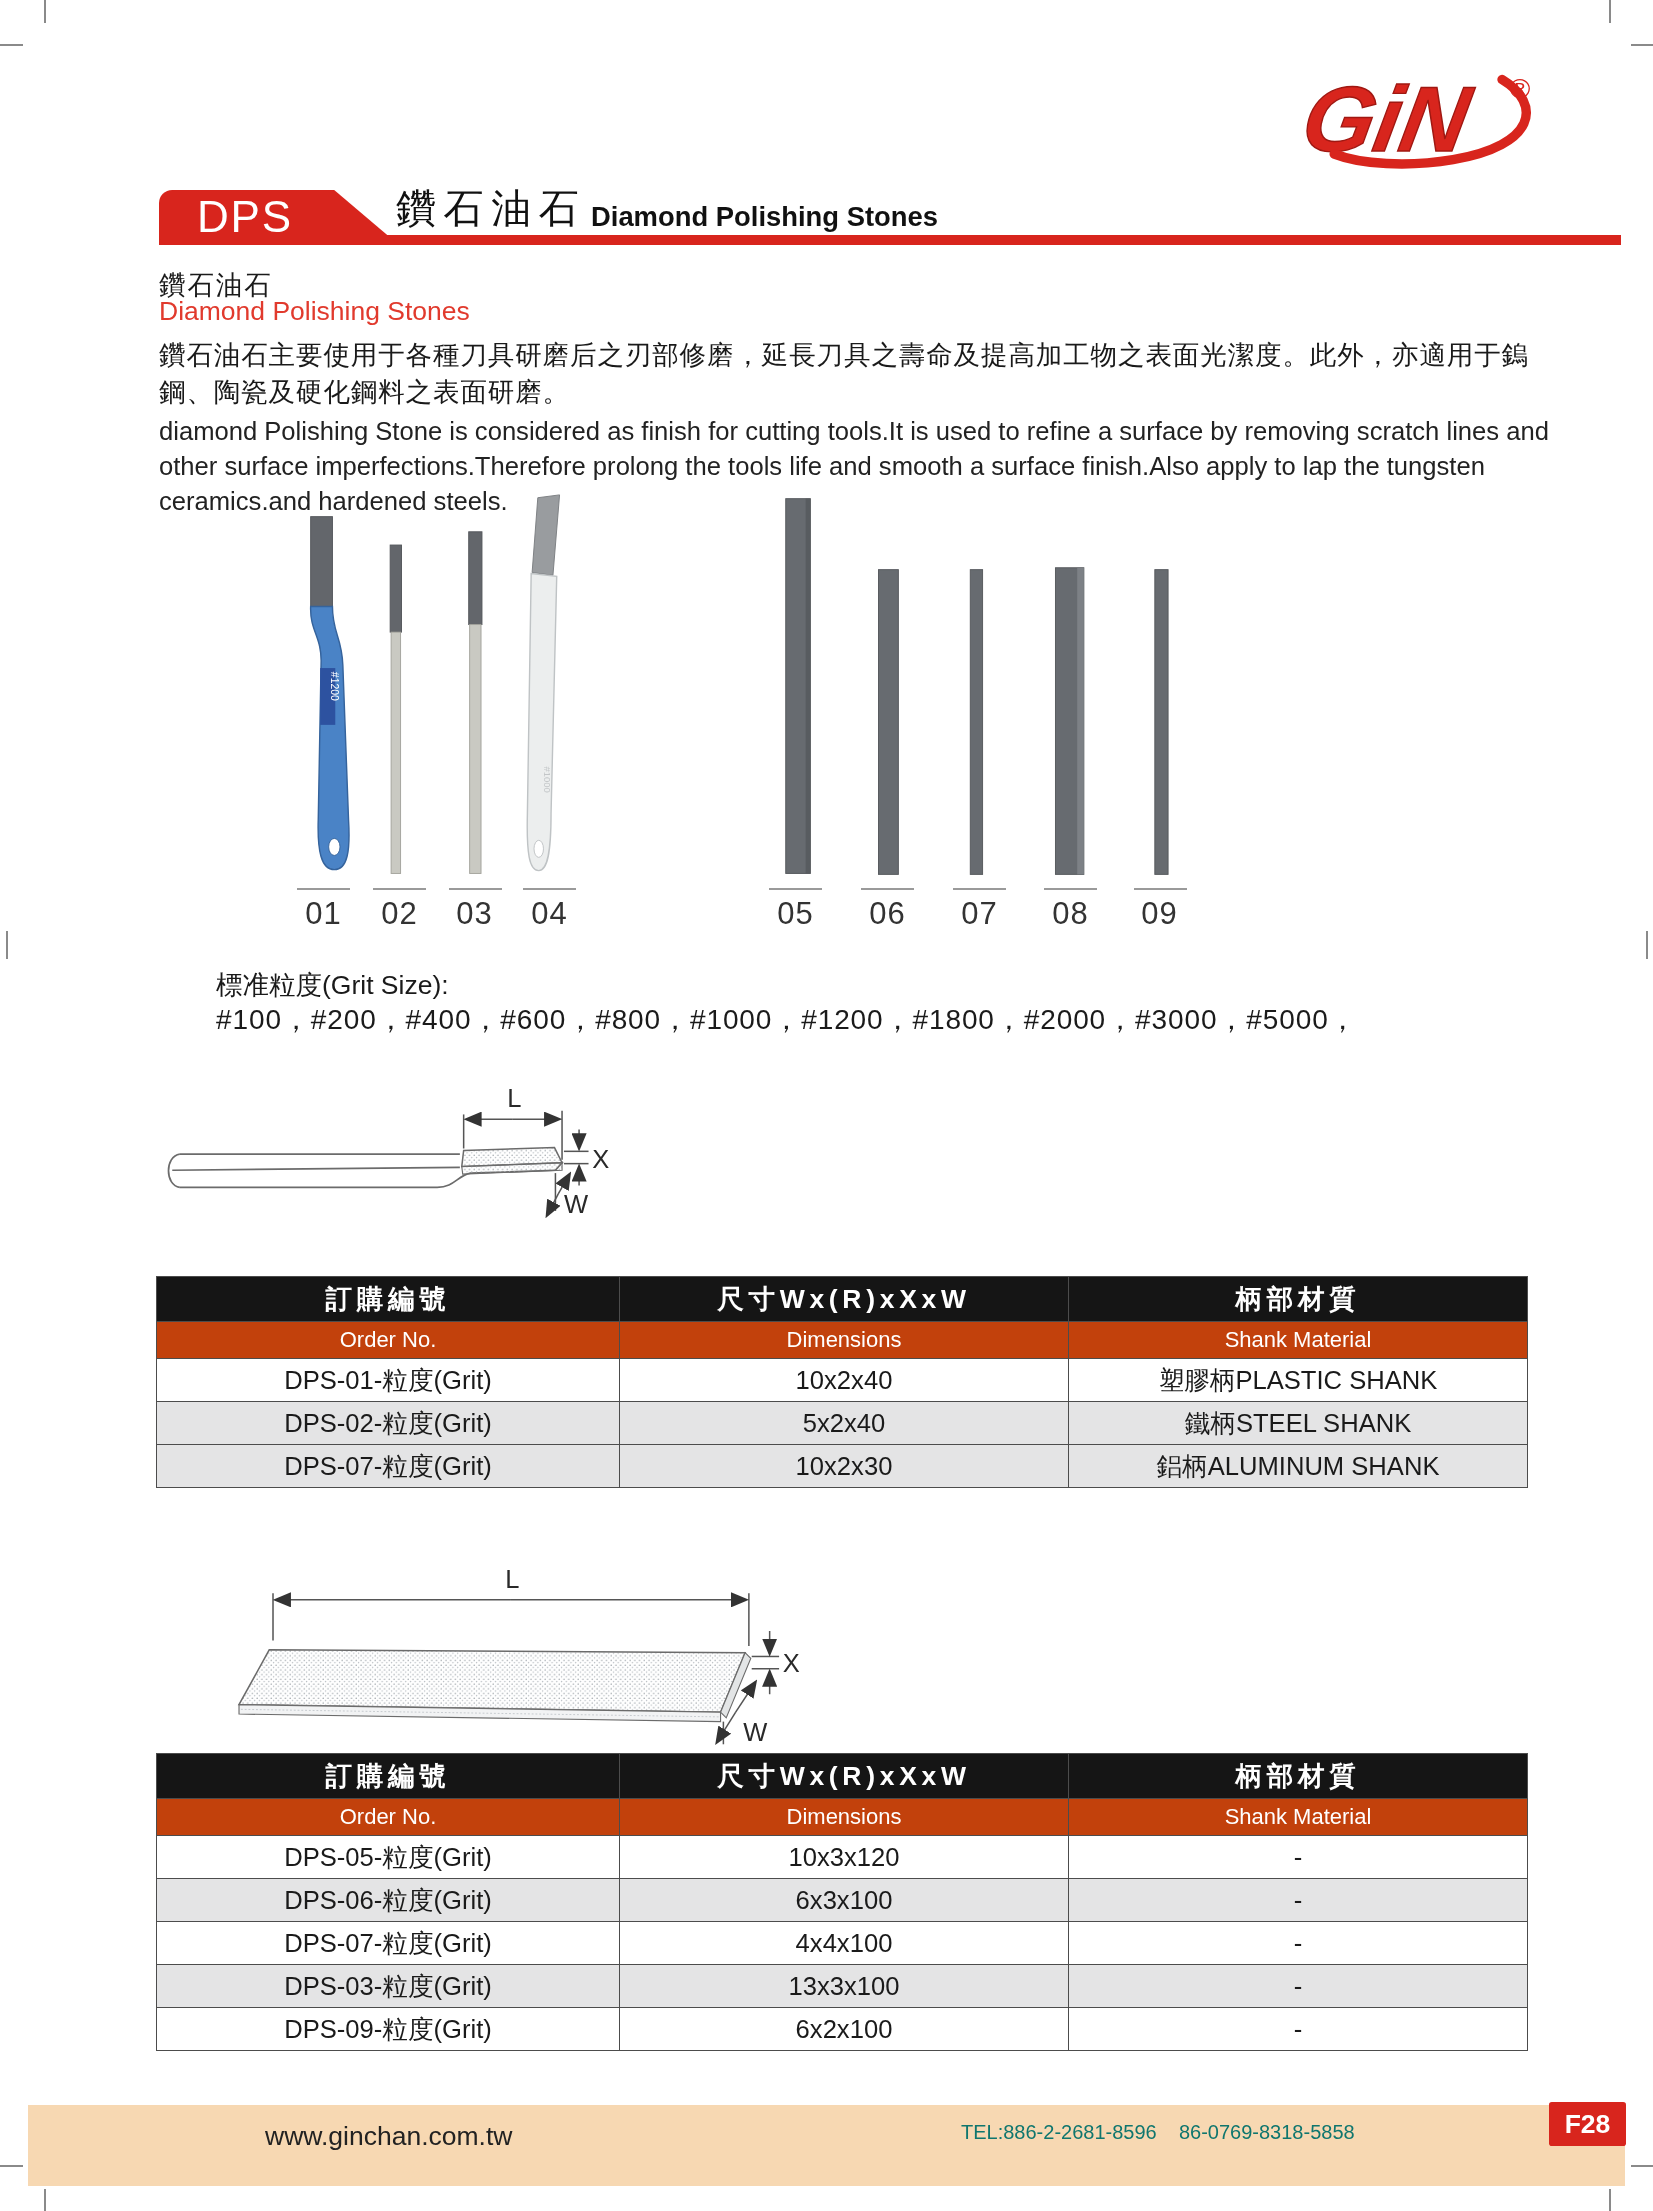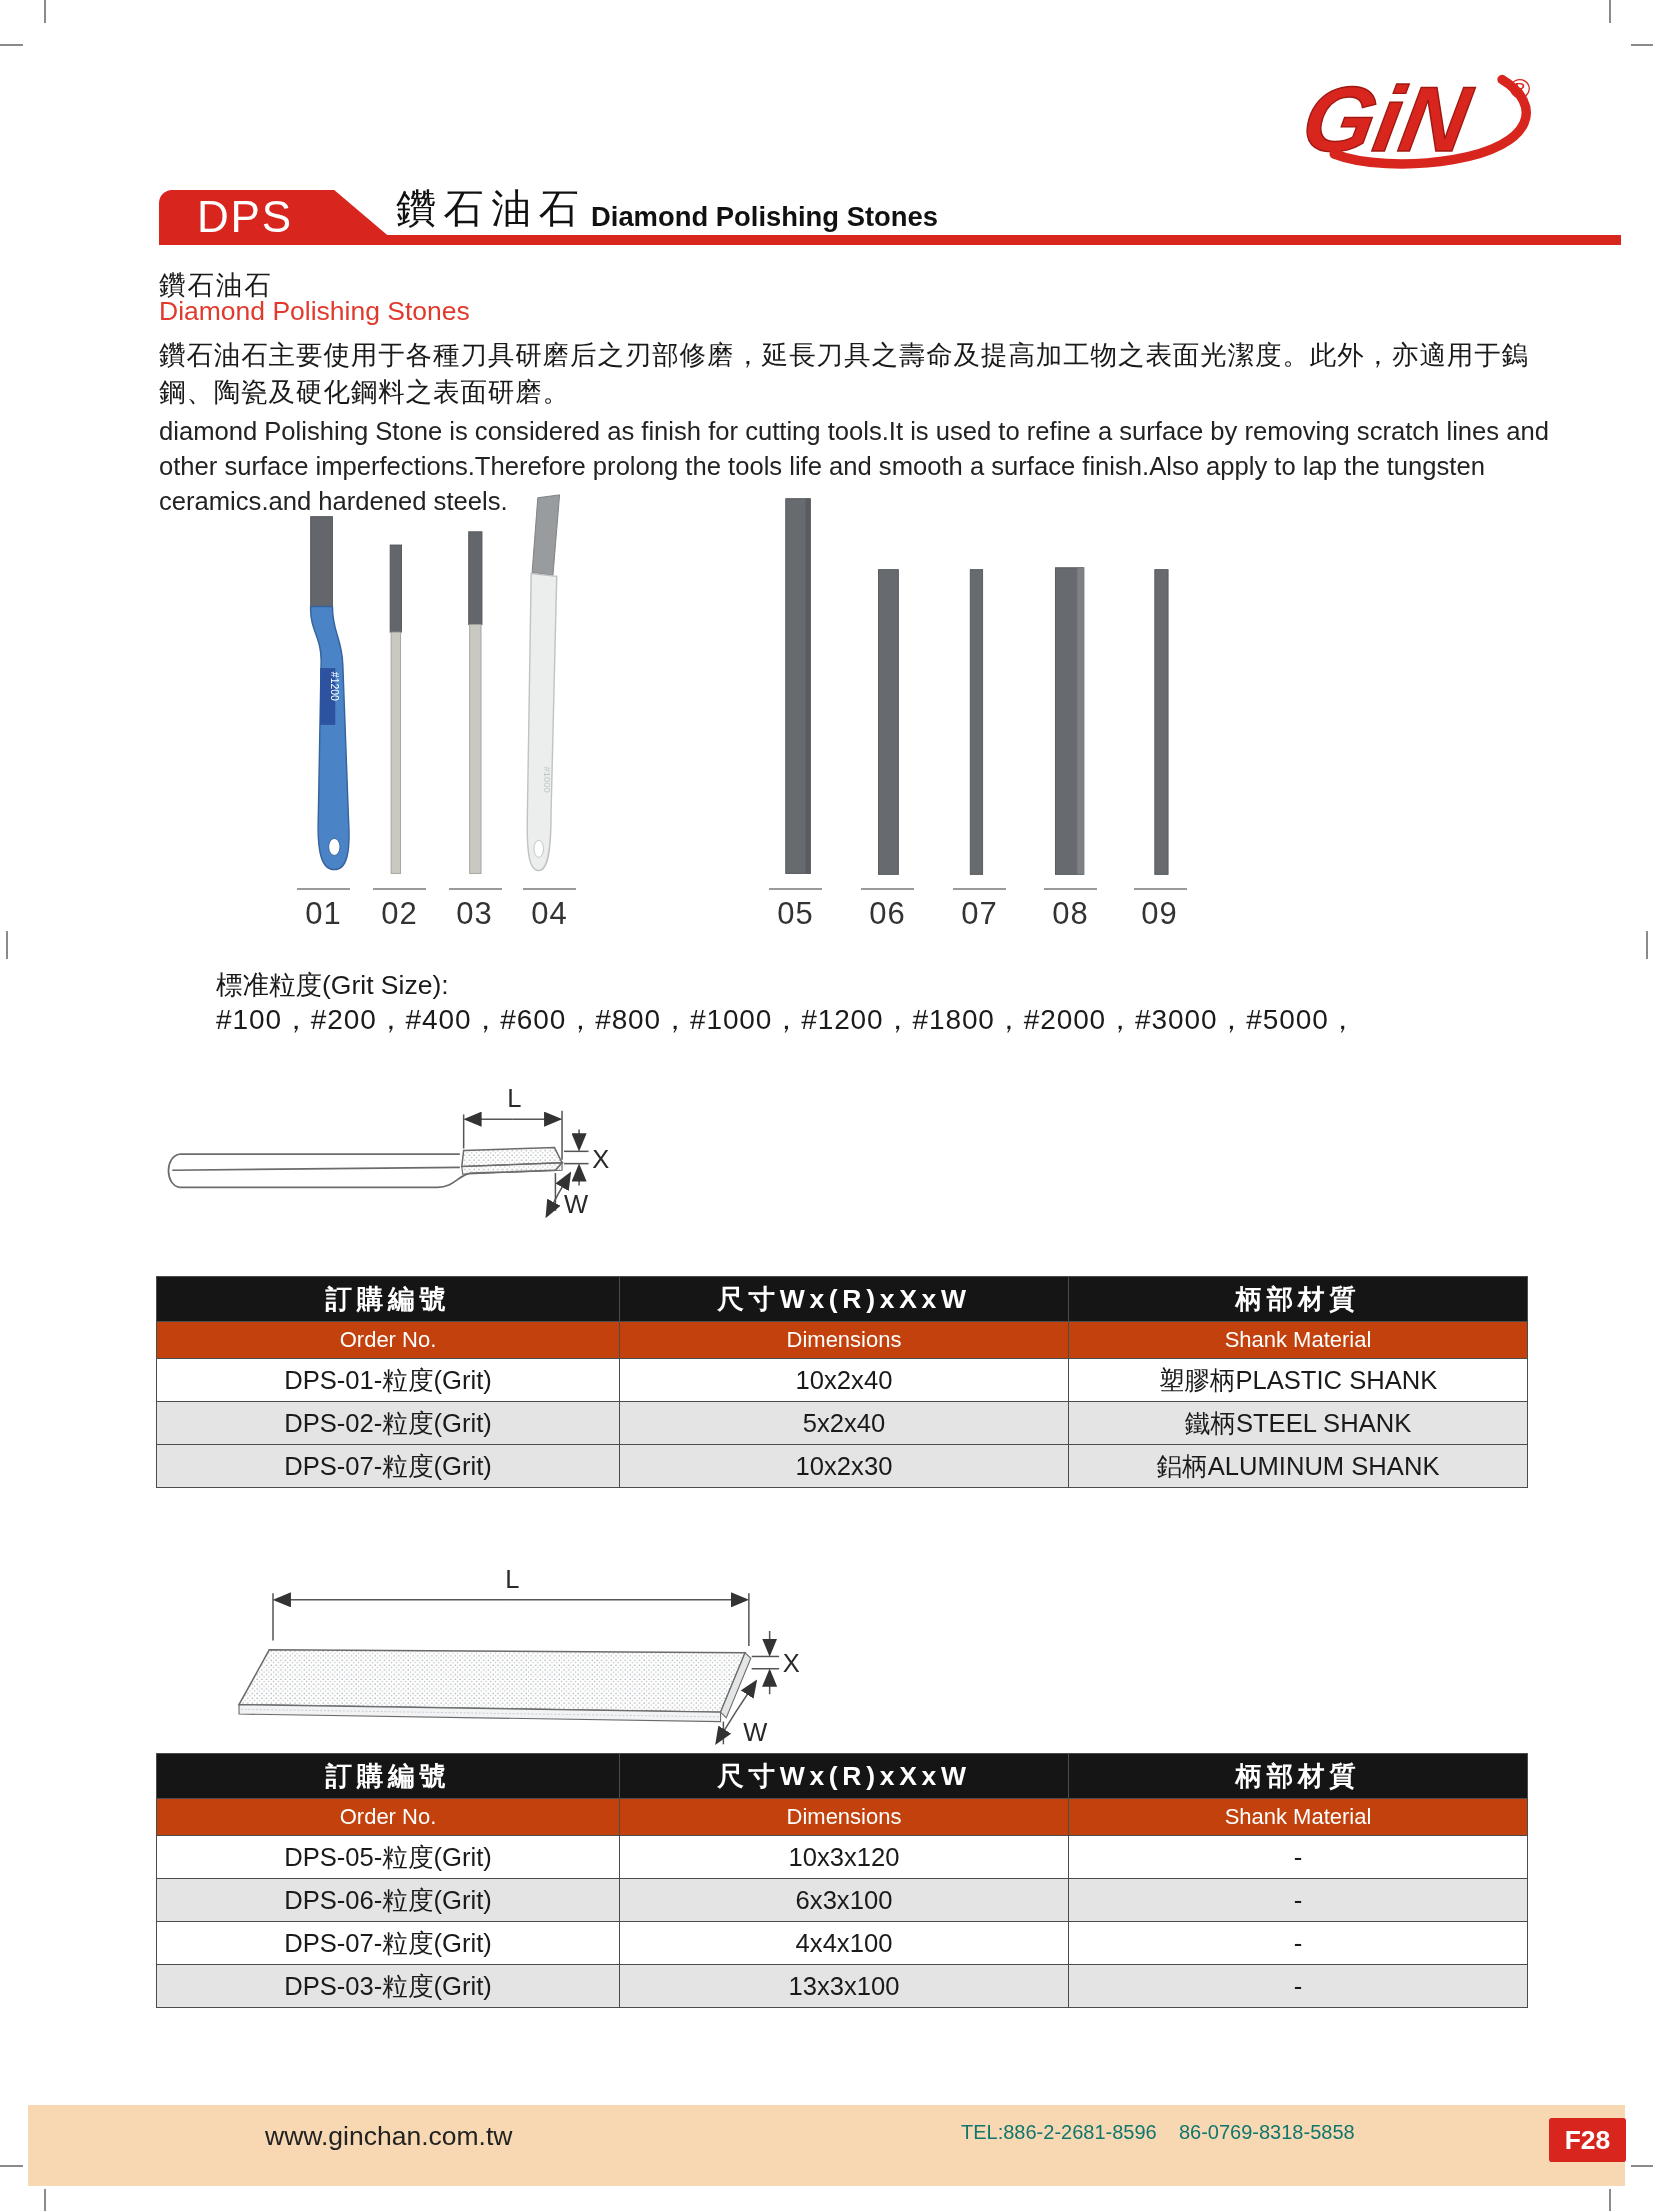--- a/index.html
+++ b/index.html
@@ -60,21 +60,21 @@
   .ptable tr.h2 th{background:#c2410c;color:#fff;font-size:22px;font-weight:normal;height:34px}
   .ptable td{height:40px;font-size:25.6px;background:#fff}
   .ptable tr.alt td{background:#e4e4e5}
 
   
   #footer-bar{left:28px;top:2105px;width:1597px;height:81px;background:#f7d8b2}
   #footer-site{left:265px;top:2121px;font-size:26.5px;color:#222}
   #footer-tel{left:961px;top:2121px;font-size:20px;color:#0f766e;white-space:pre}
   #footer-code{
     left:1549px;top:2102px;width:77px;height:44px;background:#d8251d;color:#fff;
-    font-size:26.5px;font-weight:bold;text-align:center;line-height:44px;border-radius:2.8px;margin-top:16px;
+    font-size:26.5px;font-weight:bold;text-align:center;line-height:44px;border-radius:2.8px;
   }
 </style>
 </head>
 <body>
 
 <div class="crop" style="left:44px;top:0;width:1.9px;height:23px"></div>
 <div class="crop" style="left:0;top:44px;width:23px;height:1.9px"></div>
 <div class="crop" style="left:1609px;top:0;width:1.9px;height:23px"></div>
 <div class="crop" style="left:1631px;top:44px;width:23px;height:1.9px"></div>
 <div class="crop" style="left:0;top:2165px;width:23px;height:1.9px"></div>
@@ -311,20 +311,25 @@
   <tr>
     <td>DPS-07-粒度(Grit)</td>
     <td>4x4x100</td>
     <td>-</td>
   </tr>
   <tr class="alt">
     <td>DPS-03-粒度(Grit)</td>
     <td>13x3x100</td>
     <td>-</td>
   </tr>
+  <tr>
+    <td>DPS-09-粒度(Grit)</td>
+    <td>6x2x100</td>
+    <td>-</td>
+  </tr>
 </tbody>
   </table>
 
 <div id="footer-bar" class="abs"></div>
 <div id="footer-site" class="abs">www.ginchan.com.tw</div>
 <div id="footer-tel" class="abs">TEL:886-2-2681-8596    86-0769-8318-5858</div>
 <div id="footer-code" class="abs">F28</div>
 
 
 </body></html>

